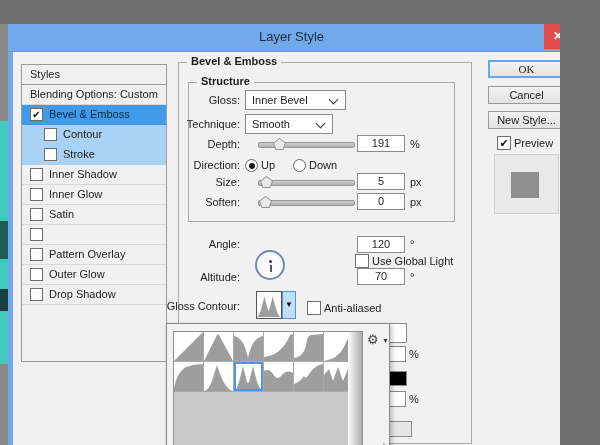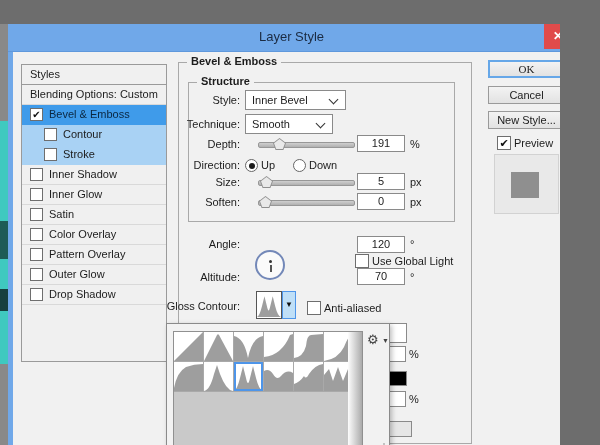--- a/index.html
+++ b/index.html
@@ -131,21 +131,20 @@
         <div class="sb-row">
           <span class="cb"></span>
           <span>Inner Glow</span>
         </div>
         <div class="sb-row">
           <span class="cb"></span>
           <span>Satin</span>
         </div>
         <div class="sb-row">
           <span class="cb"></span>
-          <span>Color Overlay</span>
         </div>
         <div class="sb-row">
           <span class="cb"></span>
           <span>Pattern Overlay</span>
         </div>
         <div class="sb-row">
           <span class="cb"></span>
           <span>Outer Glow</span>
         </div>
         <div class="sb-row">
@@ -154,21 +153,21 @@
         </div>
       </div>
 
       <div class="group" style="left:165px;top:10px;width:294px;height:382px;">
         <span class="legend">Bevel &amp; Emboss</span>
       </div>
 
       <div class="group" style="left:175px;top:30px;width:267px;height:140px;">
         <span class="legend">Structure</span>
       </div>
-      <div class="flabel" style="top:42px;">Style:</div>
+      <div class="flabel" style="top:42px;">Gloss:</div>
       <div class="dropdown" style="left:232px;top:38px;width:101px;">
         <span>Inner Bevel</span>
         <span class="chev"></span>
       </div>
       <div class="flabel" style="top:66px;">Technique:</div>
       <div class="dropdown" style="left:232px;top:62px;width:88px;">
         <span>Smooth</span>
         <span class="chev"></span>
       </div>
 

